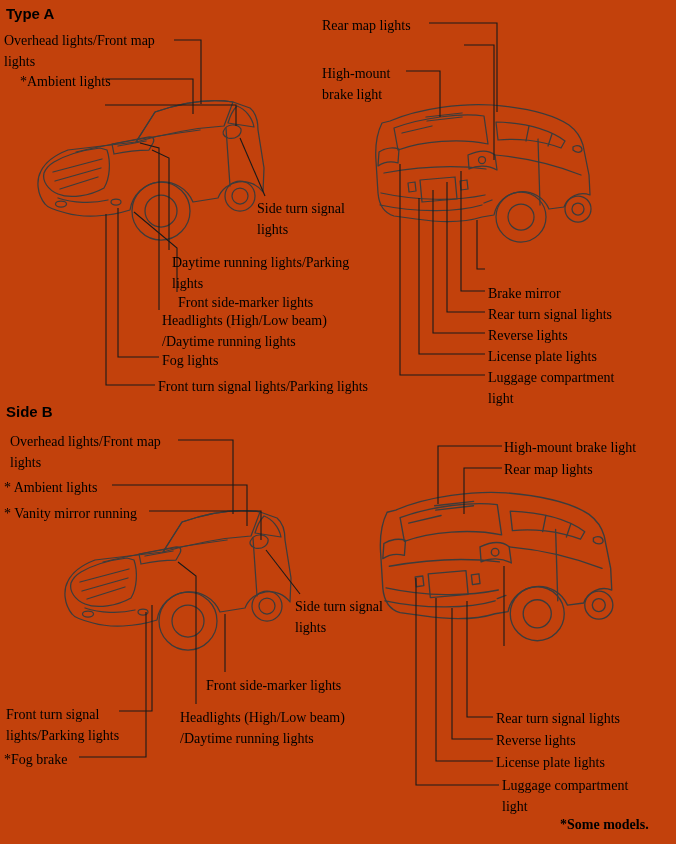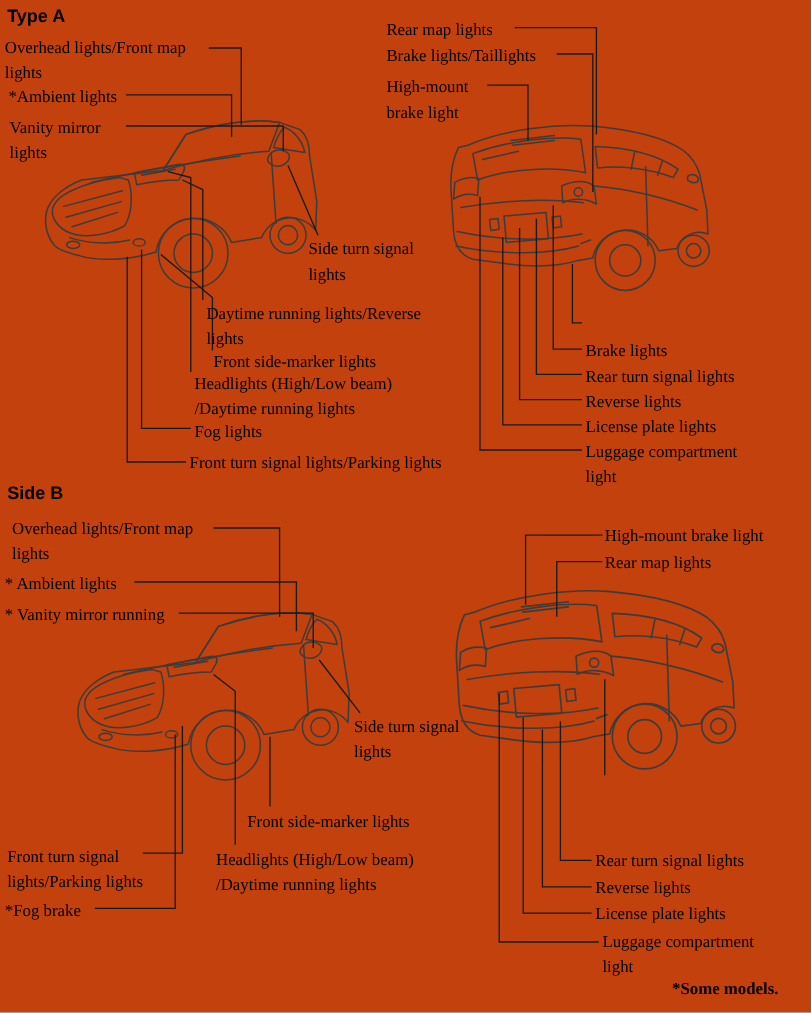--- a/index.html
+++ b/index.html
@@ -120,34 +120,32 @@
       <polyline points="493,739 452,739 452,608"></polyline>
       <polyline points="493,761 436,761 436,598"></polyline>
       <polyline points="499,785 416,785 416,578"></polyline>
     </g>
   </svg>
 
   <div class="sec" style="left:6px;top:5px">Type A</div>
   <div class="sec" style="left:6px;top:403px">Side B</div>
 
   <div class="lbl" style="left:4px;top:30px;width:180px">Overhead lights/Front map lights</div>
-  <div class="lbl" style="left:7px;top:71px">*Ambient lights</div>
-  <div class="lbl" style="left:8px;top:97px;width:100px">Vanity mirror lights</div>
+  <div class="lbl" style="left:20px;top:71px">*Ambient lights</div>
   <div class="lbl" style="left:257px;top:198px;width:112px">Side turn signal lights</div>
-  <div class="lbl" style="left:172px;top:252px;width:208px">Daytime running lights/Reverse lights</div>
+  <div class="lbl" style="left:172px;top:252px;width:208px">Daytime running lights/Parking lights</div>
   <div class="lbl" style="left:178px;top:292px">Front side-marker lights</div>
   <div class="lbl pre" style="left:162px;top:310px;width:235px">Headlights (High/Low beam)
 /Daytime running lights</div>
   <div class="lbl" style="left:162px;top:350px">Fog lights</div>
   <div class="lbl" style="left:158px;top:376px;width:215px">Front turn signal lights/Parking lights</div>
 
   <div class="lbl" style="left:322px;top:15px">Rear map lights</div>
-  <div class="lbl" style="left:322px;top:37px">Brake lights/Taillights</div>
   <div class="lbl" style="left:322px;top:63px;width:85px">High-mount brake light</div>
-  <div class="lbl" style="left:488px;top:283px">Brake lights</div>
+  <div class="lbl" style="left:488px;top:283px">Brake mirror</div>
   <div class="lbl" style="left:488px;top:304px">Rear turn signal lights</div>
   <div class="lbl" style="left:488px;top:325px">Reverse lights</div>
   <div class="lbl" style="left:488px;top:346px">License plate lights</div>
   <div class="lbl" style="left:488px;top:367px;width:145px">Luggage compartment light</div>
 
   <div class="lbl" style="left:10px;top:431px;width:180px">Overhead lights/Front map lights</div>
   <div class="lbl" style="left:4px;top:477px">* Ambient lights</div>
   <div class="lbl" style="left:4px;top:503px">* Vanity mirror running</div>
   <div class="lbl" style="left:295px;top:596px;width:88px">Side turn signal lights</div>
   <div class="lbl" style="left:206px;top:675px">Front side-marker lights</div>

